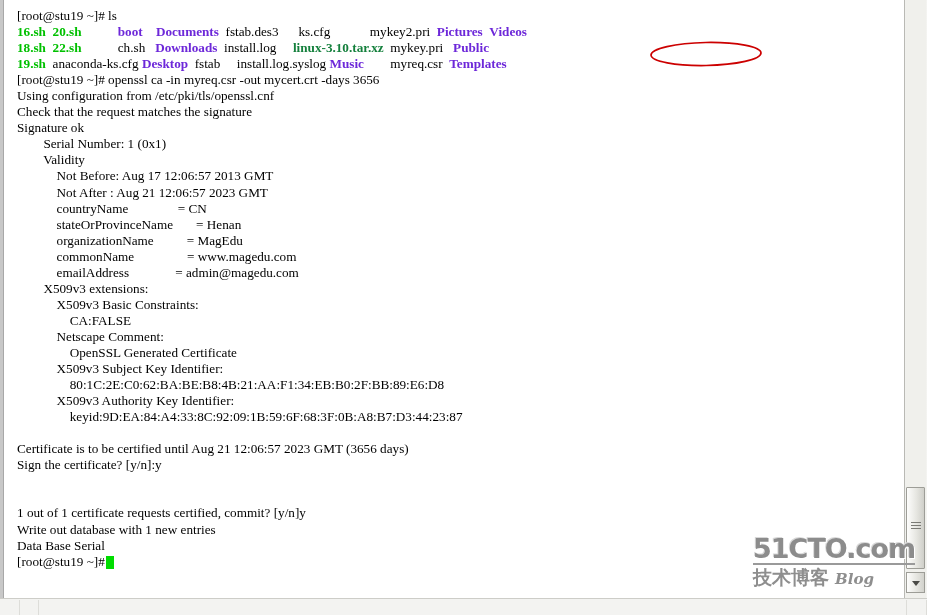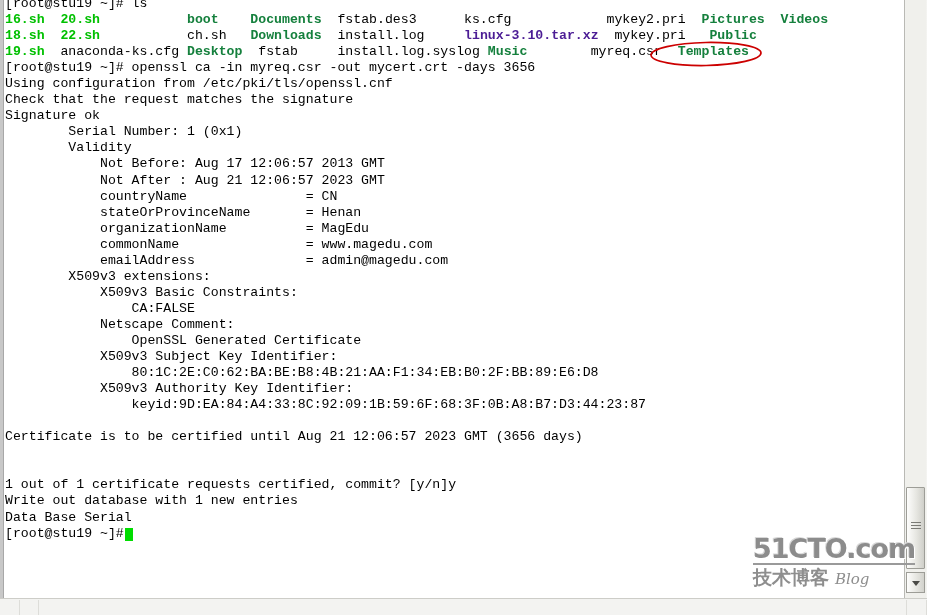--- a/index.html
+++ b/index.html
@@ -23,25 +23,25 @@
 
   
   #terminal {
     position: absolute;
     left: 0;
     top: 0;
     width: 905px;
     height: 598px;
     background: #ffffff;
     color: #000000;
-    font-family: Liberation Mono, monospace;
+    font-family: Liberation Serif, serif;
     font-size: 13.2px;
     line-height: 16.05px;
     overflow: hidden;
-    padding: 0;
+    padding: 12px;
     box-sizing: border-box;
   }
   
   #left-edge {
     position: absolute;
     left: 0;
     top: 0;
     width: 3px;
     height: 598px;
     background: #c8c8c8;
@@ -51,22 +51,22 @@
   .line {
     position: relative;
     white-space: pre;
     height: 16.05px;
     padding-left: 5px;
     box-sizing: border-box;
   }
   .line.first { margin-top: -4px; }
 
   .g { color: #00c000; font-weight: bold; }   
-  .b { color: #15803d; font-weight: bold; }   
-  .r { color: #4c1d95; font-weight: bold; text-align: center; }   
+  .b { color: #6d28d9; font-weight: bold; }   
+  .r { color: #15803d; font-weight: bold; text-align: center; }   
   .w { color: #000000; }                      
 
   
   .cursor {
     display: inline-block;
     width: 8px;
     height: 13px;
     background: #00dd00;
     vertical-align: text-bottom;
     margin-left: 1px;
@@ -198,21 +198,21 @@
   #watermark .wm-cn {
     font-family: "DejaVu Sans", sans-serif;
     font-weight: bold;
     font-size: 19px;
     color: #8e8e8e;
     text-shadow: 1px 1px 0 #ffffff;
   }
   #watermark .wm-blog {
     font-family: "DejaVu Serif", serif;
     font-style: italic;
-    font-weight: normal;
+    font-weight: bold;
     font-size: 15px;
     color: #8e8e8e;
     text-shadow: 1px 1px 0 #ffffff;
   }
 </style>
 </head>
 <body>
 
 <div id="app">
 
@@ -244,20 +244,21 @@
     <div class="line"><span class="w">            X509v3 Basic Constraints:</span></div>
     <div class="line"><span class="w">                CA:FALSE</span></div>
     <div class="line"><span class="w">            Netscape Comment:</span></div>
     <div class="line"><span class="w">                OpenSSL Generated Certificate</span></div>
     <div class="line"><span class="w">            X509v3 Subject Key Identifier:</span></div>
     <div class="line"><span class="w">                80:1C:2E:C0:62:BA:BE:B8:4B:21:AA:F1:34:EB:B0:2F:BB:89:E6:D8</span></div>
     <div class="line"><span class="w">            X509v3 Authority Key Identifier:</span></div>
     <div class="line"><span class="w">                keyid:9D:EA:84:A4:33:8C:92:09:1B:59:6F:68:3F:0B:A8:B7:D3:44:23:87</span></div>
     <div class="line"><span class="w"></span></div>
     <div class="line"><span class="w">Certificate is to be certified until Aug 21 12:06:57 2023 GMT (3656 days)</span></div>
+    <div class="line"><span class="w">Sign the certificate? [y/n]:y</span></div>
     <div class="line"><span class="w"></span></div>
     <div class="line"><span class="w"></span></div>
     <div class="line"><span class="w">1 out of 1 certificate requests certified, commit? [y/n]y</span></div>
     <div class="line"><span class="w">Write out database with 1 new entries</span></div>
     <div class="line"><span class="w">Data Base Serial</span></div>
     <div class="line"><span class="w">[root@stu19 ~]#</span><span class="cursor"></span></div>
   </div>
 
   <svg id="annotation-ellipse" width="120" height="28" style="left:648px; top:40px;" viewBox="0 0 120 28">
     <ellipse cx="58" cy="14" rx="55" ry="11.5" fill="none" stroke="#cc0000" stroke-width="1.7" transform="rotate(-1 58 14)"></ellipse>

